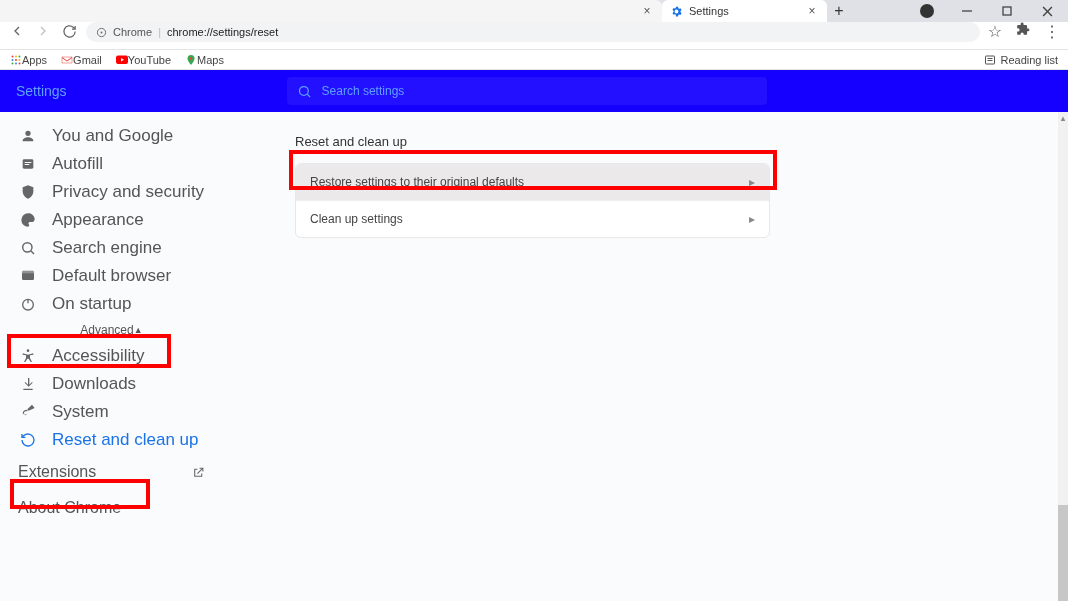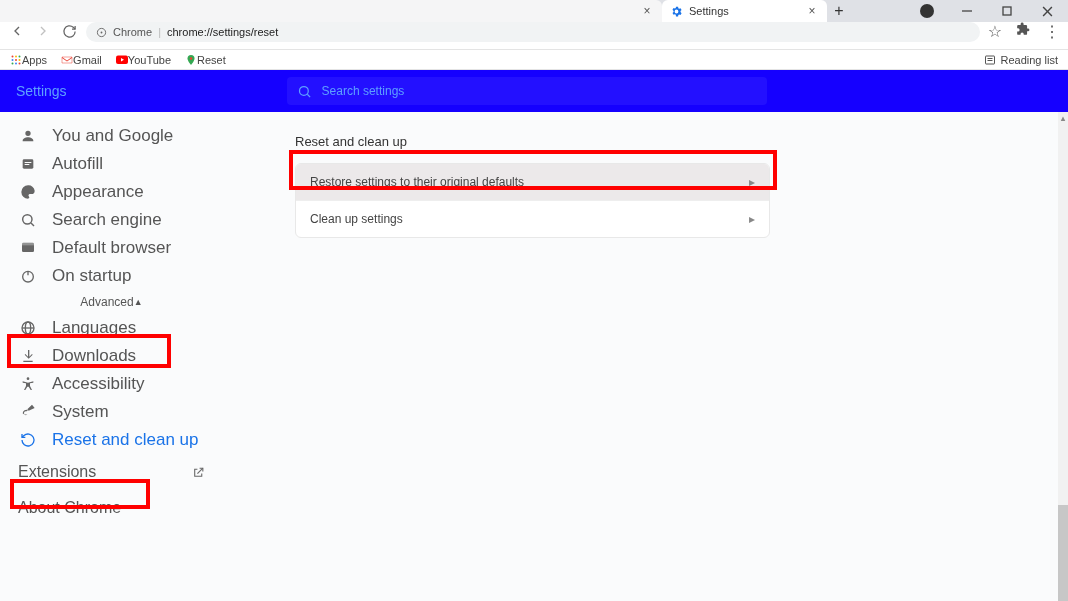--- a/index.html
+++ b/index.html
@@ -167,21 +167,21 @@
         <rect width="24" height="17" y="3" rx="4" fill="#ff0000"></rect>
         <path d="M10 8l6 3.5-6 3.5z" fill="#fff"></path>
       </svg>
     <span>YouTube</span>
   </div>
   <div class="bm">
     <svg class="bm-icon" viewBox="0 0 24 24">
         <path d="M12 2a7 7 0 0 0-7 7c0 5 7 13 7 13s7-8 7-13a7 7 0 0 0-7-7z" fill="#34a853"></path>
         <circle cx="12" cy="9" r="2.5" fill="#ea4335"></circle>
       </svg>
-    <span>Reset</span>
+    <span>Maps</span>
   </div>
   <div class="reading">
     <svg class="bm-icon" viewBox="0 0 24 24" fill="none" stroke="#555" stroke-width="2">
         <rect x="3" y="4" width="18" height="16" rx="1"></rect>
         <line x1="7" y1="9" x2="17" y2="9"></line>
         <line x1="7" y1="13" x2="17" y2="13"></line>
       </svg>
     <span>Reading list</span>
   </div>
 </div>
@@ -208,20 +208,26 @@
     <div class="side-item">
         <svg viewBox="0 0 24 24" fill="currentColor">
           <rect x="4" y="5" width="16" height="14" rx="2"></rect>
           <rect x="7" y="9" width="10" height="1.5" fill="#fafbfc"></rect>
           <rect x="7" y="12" width="7" height="1.5" fill="#fafbfc"></rect>
         </svg>
         <span>Autofill</span>
       </div>
     <div class="side-item">
         <svg viewBox="0 0 24 24" fill="currentColor">
+          <path d="M12 2 4 5v6c0 5 3.4 9.7 8 11 4.6-1.3 8-6 8-11V5Z"></path>
+        </svg>
+        <span>Privacy and security</span>
+      </div>
+    <div class="side-item">
+        <svg viewBox="0 0 24 24" fill="currentColor">
           <path d="M12 2a10 10 0 0 0 0 20 2 2 0 0 0 1.4-3.4 2 2 0 0 1 1.4-3.5h2.3A5 5 0 0 0 22 10 9.2 9.2 0 0 0 12 2Z"></path>
         </svg>
         <span>Appearance</span>
       </div>
     <div class="side-item">
         <svg viewBox="0 0 24 24" fill="none" stroke="currentColor" stroke-width="2.2">
           <circle cx="11" cy="11" r="7"></circle>
           <line x1="21" y1="21" x2="16.5" y2="16.5"></line>
         </svg>
         <span>Search engine</span>
@@ -240,39 +246,31 @@
         </svg>
         <span>On startup</span>
       </div>
 
     <div class="side-adv">
       <span>Advanced</span>
       <span style="font-size:9px">▲</span>
     </div>
 
     <div class="side-item">
-        <svg viewBox="0 0 24 24" fill="none" stroke="currentColor" stroke-width="2">
-          <circle cx="12" cy="12" r="9"></circle>
-          <ellipse cx="12" cy="12" rx="4" ry="9"></ellipse>
-          <line x1="3" y1="12" x2="21" y2="12"></line>
-        </svg>
-        <span>Languages</span>
-      </div>
-    <div class="side-item">
-        <svg viewBox="0 0 24 24" fill="currentColor">
-          <path d="M12 3v10l-4-4-1 1 6 6 6-6-1-1-4 4V3Zm-7 16h14v2H5Z"></path>
-        </svg>
-        <span>Downloads</span>
-      </div>
-    <div class="side-item">
         <svg viewBox="0 0 24 24" fill="currentColor">
           <circle cx="12" cy="4" r="2"></circle>
           <path d="M4 8l8 2 8-2v2l-5 1v4l3 6h-2l-3-5h-2l-3 5H6l3-6v-4L4 10Z"></path>
         </svg>
         <span>Accessibility</span>
+      </div>
+    <div class="side-item">
+        <svg viewBox="0 0 24 24" fill="currentColor">
+          <path d="M12 3v10l-4-4-1 1 6 6 6-6-1-1-4 4V3Zm-7 16h14v2H5Z"></path>
+        </svg>
+        <span>Downloads</span>
       </div>
     <div class="side-item">
         <svg viewBox="0 0 24 24" fill="currentColor">
           <path d="M22 6l-9 4-2-2 7-7zM4 14a6 6 0 0 1 8-5l-2 2a3 3 0 0 0-4 3 3 3 0 0 0 3 3l2-2a6 6 0 0 1-7-1z"></path>
         </svg>
         <span>System</span>
       </div>
     <div class="side-item active">
         <svg viewBox="0 0 24 24" fill="none" stroke="currentColor" stroke-width="2">
           <path d="M3 12a9 9 0 1 0 3-6.7L3 8"></path>

